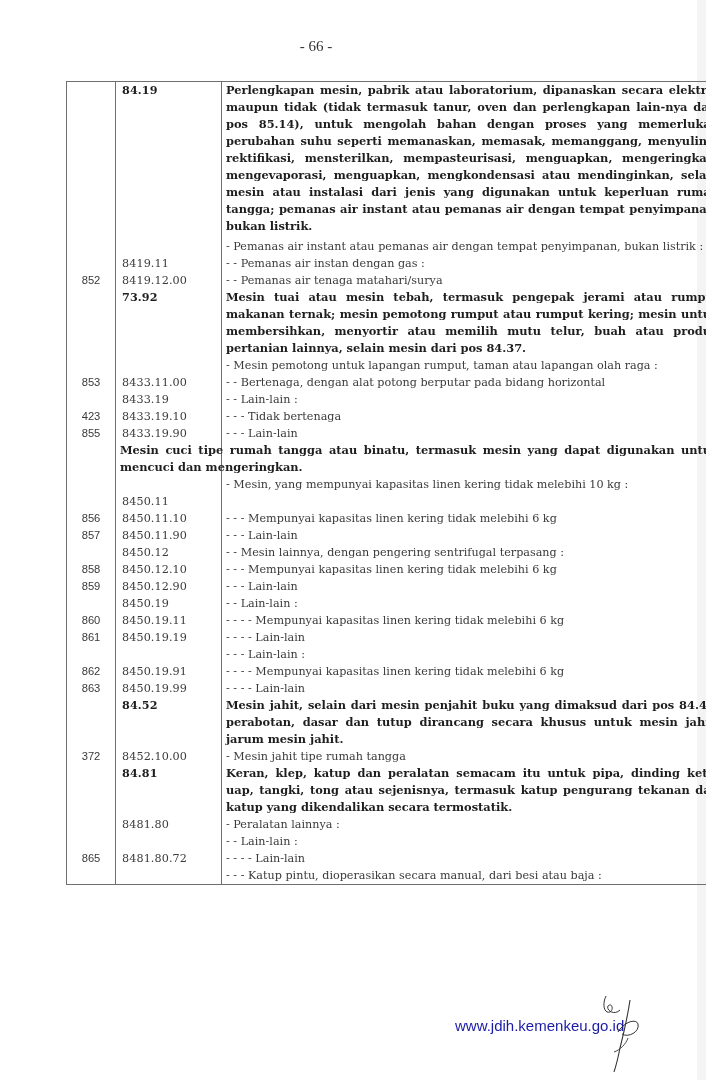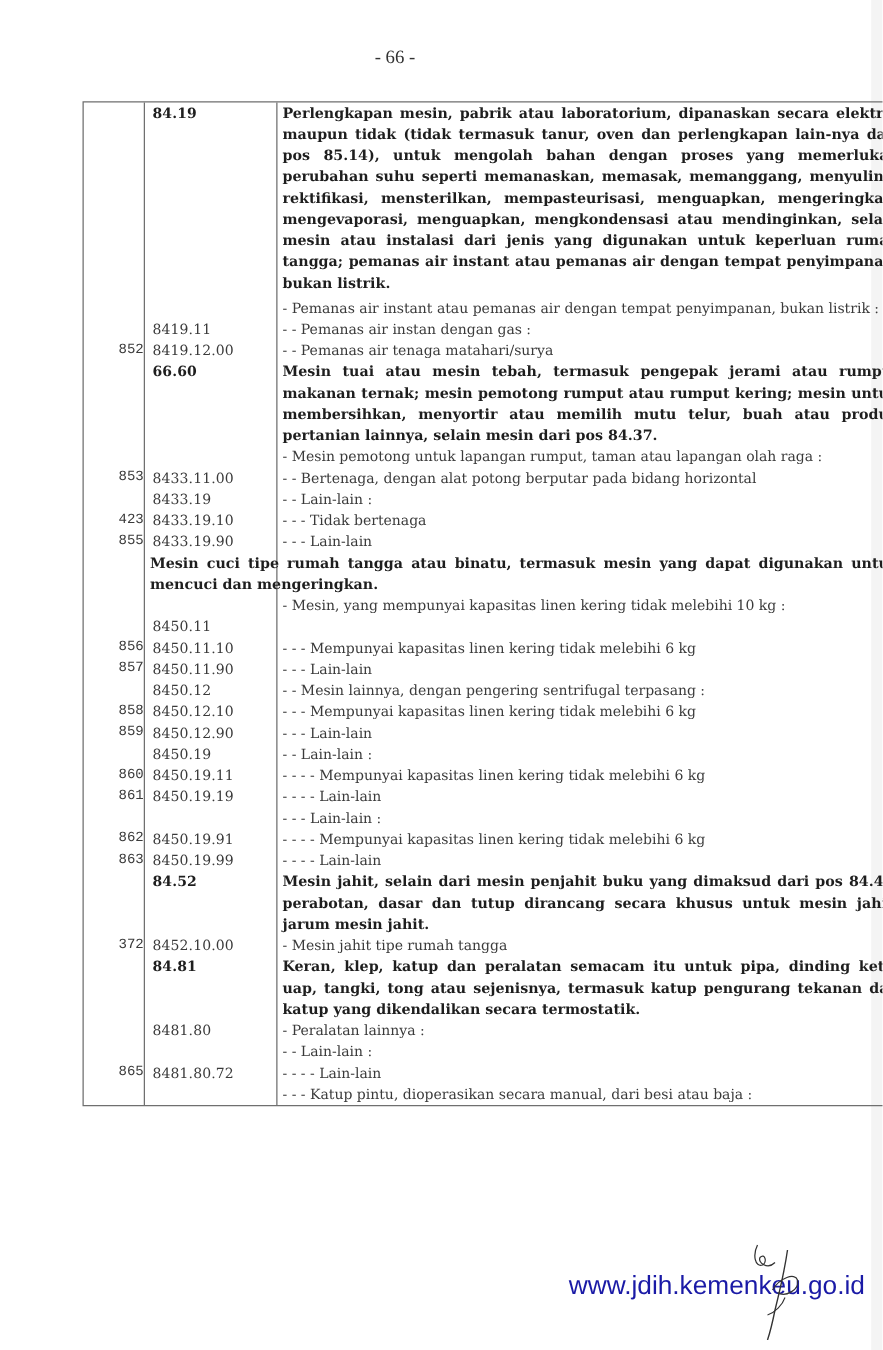--- a/index.html
+++ b/index.html
@@ -59,22 +59,22 @@
     }
     .row {
       display: flex;
       position: relative;
       font-size: 11.2px;
       line-height: 17px;
     }
     .cell-no {
       width: 48px;
       flex: 0 0 48px;
-      text-align: right;
-      font-family: Liberation Mono, monospace;
+      text-align: center;
+      font-family: Liberation Sans, sans-serif;
       color: #3a3a3a;
     }
     .cell-hs {
       width: 106px;
       flex: 0 0 106px;
       padding-left: 7px;
       box-sizing: border-box;
       color: #3a3a3a;
       letter-spacing: 0.1px;
     }
@@ -97,21 +97,21 @@
     }
     .row.sub .cell-desc {
       font-size: 11.2px;
     }
     .gap-small { margin-top: 3px; }
     .watermark {
       position: absolute;
       left: 455px;
       top: 1017px;
       font-family: "Liberation Sans", sans-serif;
-      font-size: 21px;
+      font-size: 15px;
       color: #1a1aa6;
     }
     .signature {
       position: absolute;
       left: 584px;
       top: 992px;
       width: 70px;
       height: 80px;
     }
   </style>
@@ -141,21 +141,21 @@
         <div class="cell-hs">8419.11</div>
         <div class="cell-desc">- - Pemanas air instan dengan gas :</div>
       </div>
       <div class="row sub">
         <div class="cell-no">852</div>
         <div class="cell-hs">8419.12.00</div>
         <div class="cell-desc">- - Pemanas air tenaga matahari/surya</div>
       </div>
       <div class="row heading">
         <div class="cell-no"></div>
-        <div class="cell-hs">66.60</div>
+        <div class="cell-hs">73.92</div>
         <div class="cell-desc">Mesin tuai atau mesin tebah, termasuk pengepak jerami atau rumput makanan ternak; mesin pemotong rumput atau rumput kering; mesin untuk membersihkan, menyortir atau memilih mutu telur, buah atau produk pertanian lainnya, selain mesin dari pos 84.37.</div>
       </div>
       <div class="row sub">
         <div class="cell-no"></div>
         <div class="cell-hs"></div>
         <div class="cell-desc">- Mesin pemotong untuk lapangan rumput, taman atau lapangan olah raga :</div>
       </div>
       <div class="row sub">
         <div class="cell-no">853</div>
         <div class="cell-hs">8433.11.00</div>

